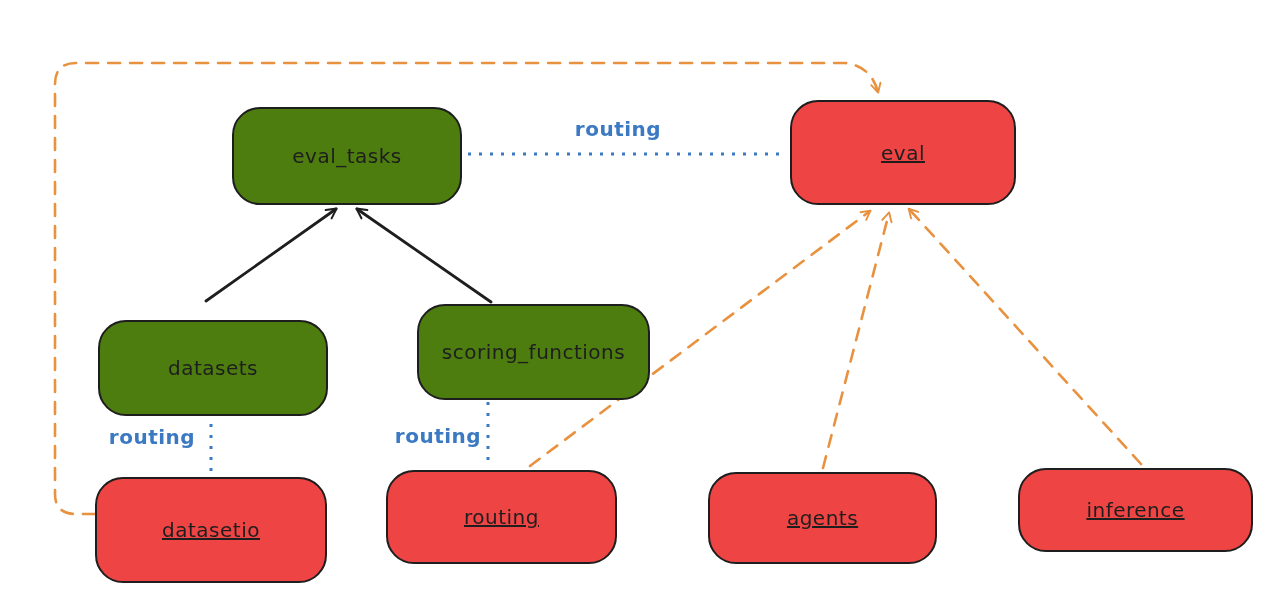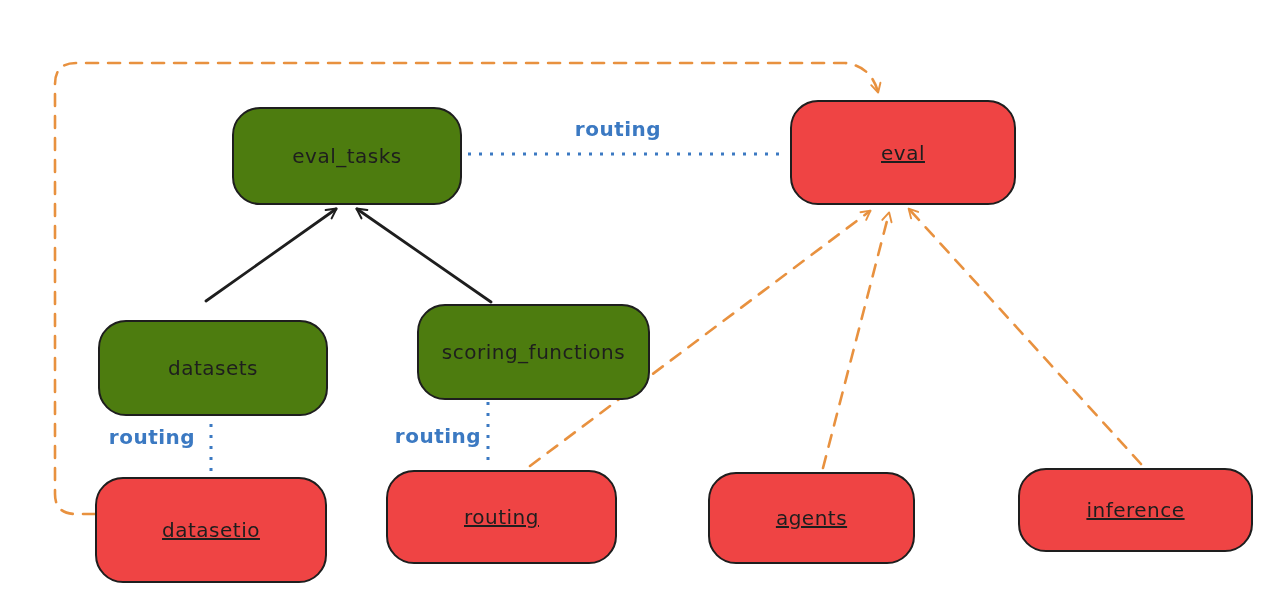--- a/index.html
+++ b/index.html
@@ -16,21 +16,21 @@
   }
   .node.blue{background:#4d7c0f;}
   .node.green{background:#ef4444;text-decoration:underline;}
   
   .n-eval-tasks{left:232px;top:107px;width:230px;height:98px;}
   .n-eval{left:790px;top:100px;width:226px;height:105px;}
   .n-datasets{left:98px;top:320px;width:230px;height:96px;}
   .n-scoring-functions{left:382px;top:304px;width:233px;height:96px;margin-left:35px;}
   .n-datasetio{left:95px;top:477px;width:232px;height:106px;}
   .n-scoring{left:386px;top:470px;width:231px;height:94px;}
-  .n-agents{left:708px;top:472px;width:207px;height:92px;}
+  .n-agents{left:708px;top:472px;width:229px;height:92px;}
   .n-inference{left:1018px;top:468px;width:235px;height:84px;}
   
   .routing-label{
     position:absolute;color:#3b79c2;font-size:20px;font-weight:600;
     letter-spacing:0.5px;text-align:center;
   }
   .rl-top{left:568px;top:117px;width:100px;}
   .rl-left{left:106px;top:425px;width:92px;}
   .rl-mid{left:392px;top:424px;width:92px;}
 </style>

